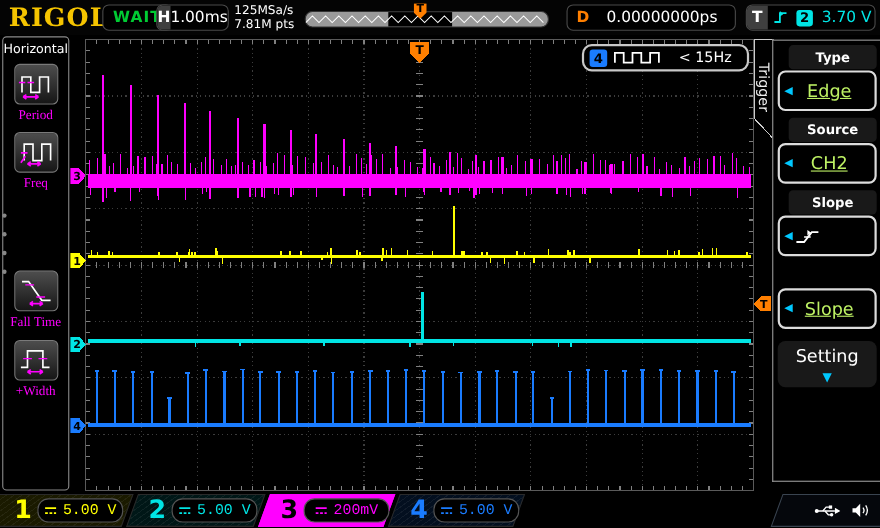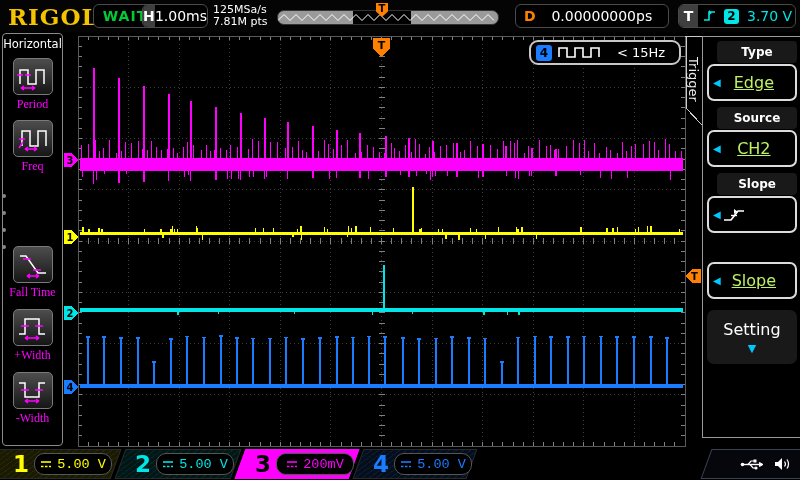--- a/index.html
+++ b/index.html
@@ -52,21 +52,21 @@
                background:#000; border-left:1px solid #9a9a9a; border-top:1px solid #9a9a9a;
                border-bottom:1px solid #9a9a9a; }
   #trigger-tab { position:absolute; left:686px; top:44px; width:15px; height:70px;
                  color:#eee; font-size:13px; writing-mode:vertical-rl; text-align:center; }
   .rm-label { position:absolute; left:14px; width:80px; height:22px; background:#191919;
               border-radius:4px; color:#fff; font-size:12px; text-align:center; line-height:22px;font-weight:bold; }
   .rm-value { position:absolute; left:4px; width:90px; height:37px; background:#000;
               border:2px solid #dcdcdc; border-radius:7px; display:flex; align-items:center; }
   .rm-tri { color:#00c8ff; font-size:10px; margin-left:4px; }
   .rm-valtext { color:#bef264; font-size:16px; flex:1; text-align:center; margin-right:8px;text-decoration:underline; }
-  #setting-box { position:absolute; left:4px; top:273px; width:90px; height:54px; background:#191919;
+  #setting-box { position:absolute; left:4px; top:273px; width:90px; height:42px; background:#191919;
                  border-radius:7px; display:flex; flex-direction:column; align-items:center;
                  justify-content:center; }
   #setting-box .stx { color:#fff; font-size:16px; }
   #setting-box .sar { color:#00c8ff; font-size:11px; margin-top:3px; }
 
   
   #trig-badge { position:absolute; left:529px; top:40px; width:152px; height:25px;
                 background:#000; border:2px solid #c8c8c8; border-radius:9px;
                 display:flex; align-items:center; }
   #trig-badge .chn { width:16px; height:16px; border-radius:3px; color:#000; font-weight:bold;
@@ -180,30 +180,20 @@
       <div class="lm-btn">
         <svg width="32" height="28" viewBox="0 0 32 28">
           <path d="M2,20 H8 V5 H22 V20 H28" fill="none" stroke="#fff" stroke-width="1.5"></path>
           <path d="M4,12 H12 M18,12 H26" stroke="#ff00ff" stroke-width="1.3"></path>
           <path d="M8,24 H22 M8,24 l3,-2 M8,24 l3,2 M22,24 l-3,-2 M22,24 l-3,2" stroke="#ff00ff" stroke-width="1.5" fill="none"></path>
         </svg>
       </div>
       <div class="lm-label">+Width</div>
     </div>
 
-    <div class="lm-item" style="top:338px">
-      <div class="lm-btn">
-        <svg width="32" height="28" viewBox="0 0 32 28">
-          <path d="M2,6 H8 V20 H22 V6 H28" fill="none" stroke="#fff" stroke-width="1.5"></path>
-          <path d="M4,13 H12 M18,13 H26" stroke="#ff00ff" stroke-width="1.3"></path>
-          <path d="M8,24 H22 M8,24 l3,-2 M8,24 l3,2 M22,24 l-3,-2 M22,24 l-3,2" stroke="#ff00ff" stroke-width="1.5" fill="none"></path>
-        </svg>
-      </div>
-      <div class="lm-label">-Width</div>
-    </div>
 
     <div class="pagedots" style="top:160px"></div>
     <div class="pagedots" style="top:177px"></div>
     <div class="pagedots" style="top:194px"></div>
     <div class="pagedots" style="top:211px"></div>
   </div>
 
   <svg id="plot" class="abs" style="left:64px; top:32px" width="640" height="416" viewBox="0 0 640 416" shape-rendering="crispEdges">
       <g>
         <line x1="64.58333333333334" y1="4" x2="64.58333333333334" y2="414" stroke="#3c3c3c" stroke-dasharray="1 3"></line>

